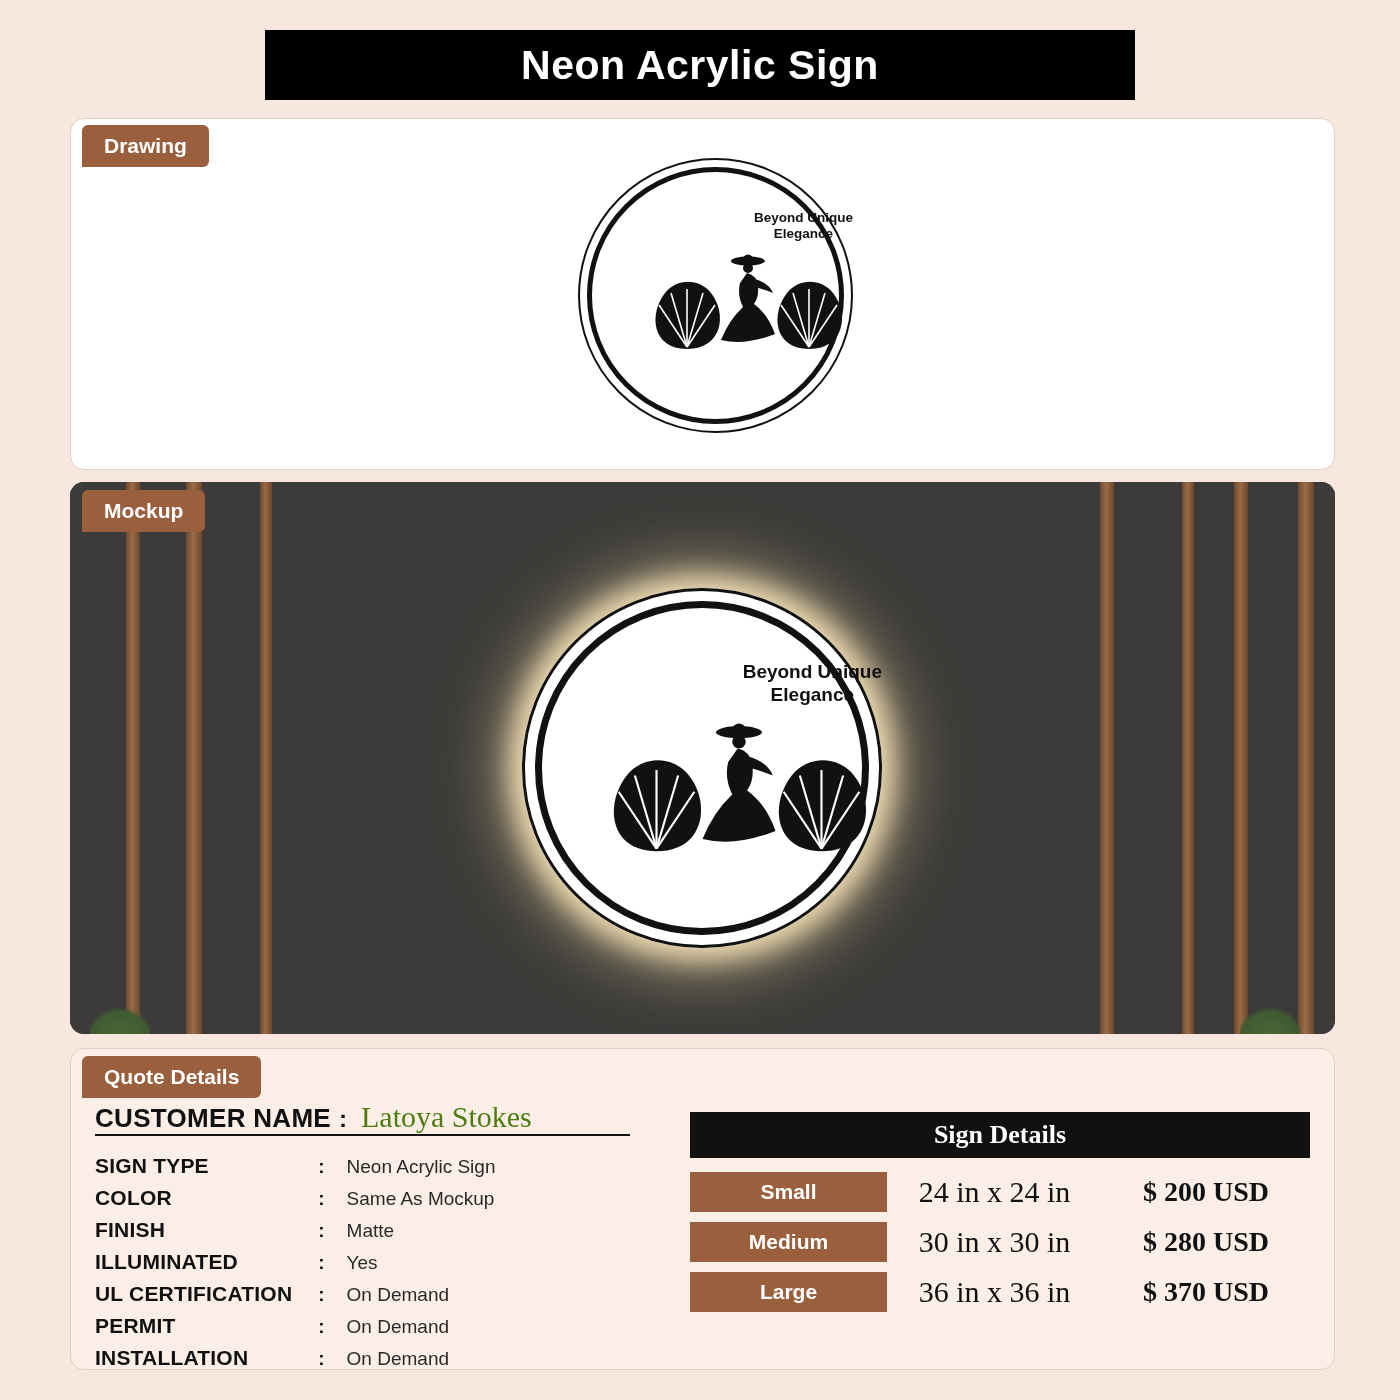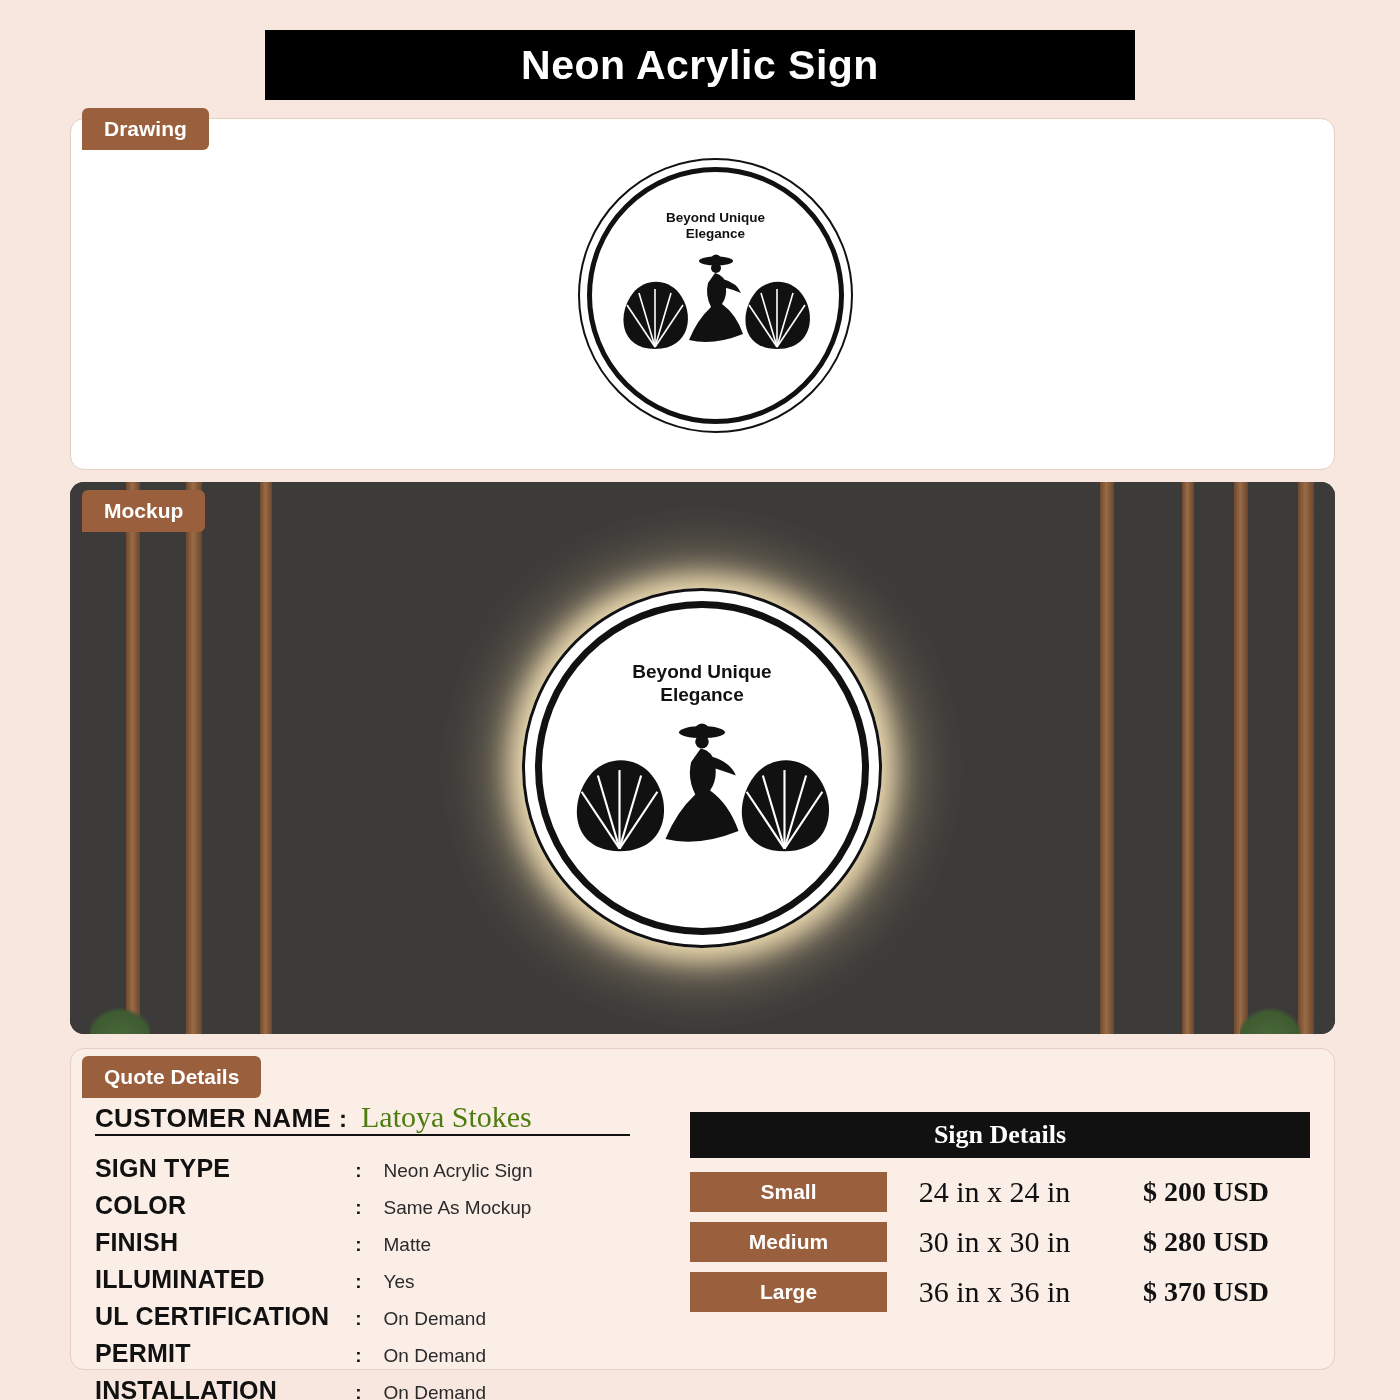--- a/index.html
+++ b/index.html
@@ -44,29 +44,29 @@
     z-index: 5;
     white-space: nowrap;
   }
 
   
   #drawing-card {
     left: 70px; top: 118px;
     width: 1265px; height: 352px;
     border: 1px solid #e4cfc2;
   }
-  #drawing-tag { left: 82px; top: 108px; }
+  #drawing-tag { left: 82px; top: 125px; }
 
   
   .logo {
     position: relative;
     border-radius: 50%;
     background: #fff;
     display: flex; flex-direction: column;
-    align-items: center;
+    align-items: flex-end;
   }
   .logo .ring-outer {
     position: absolute; inset: 0;
     border: 2px solid #111; border-radius: 50%;
   }
   .logo .ring-inner {
     position: absolute; inset: 9px;
     border: 5px solid #111; border-radius: 50%;
   }
   .logo-text {
@@ -137,21 +137,21 @@
     display: flex; align-items: baseline;
     border-bottom: 2px solid #111;
     width: 535px;
   }
   .cust-label { font-size: 26px; font-weight: bold; color: #111; letter-spacing: 0.3px; }
   .cust-colon { font-size: 24px; font-weight: bold; color: #111; margin: 0 14px 0 8px; }
   .cust-value { font-size: 30px; color: #4d7c0f; font-family: "Liberation Serif", serif; }
 
   .spec-table { margin-top: 14px; border-collapse: collapse; }
   .spec-table td { padding: 4px 0; vertical-align: baseline; }
-  .spec-key { font-size: 25px; font-weight: bold; color: #111; letter-spacing: 0.2px; }
+  .spec-key { font-size: 21px; font-weight: bold; color: #111; letter-spacing: 0.2px; }
   .spec-colon { font-size: 19px; font-weight: bold; color: #111; padding: 0 22px 0 26px !important; }
   .spec-val { font-size: 19px; color: #2a2a2a; }
 
   
   .sd-header {
     position: absolute;
     left: 690px; top: 1112px;
     width: 620px; height: 46px;
     background: #111;
     color: #fff;

